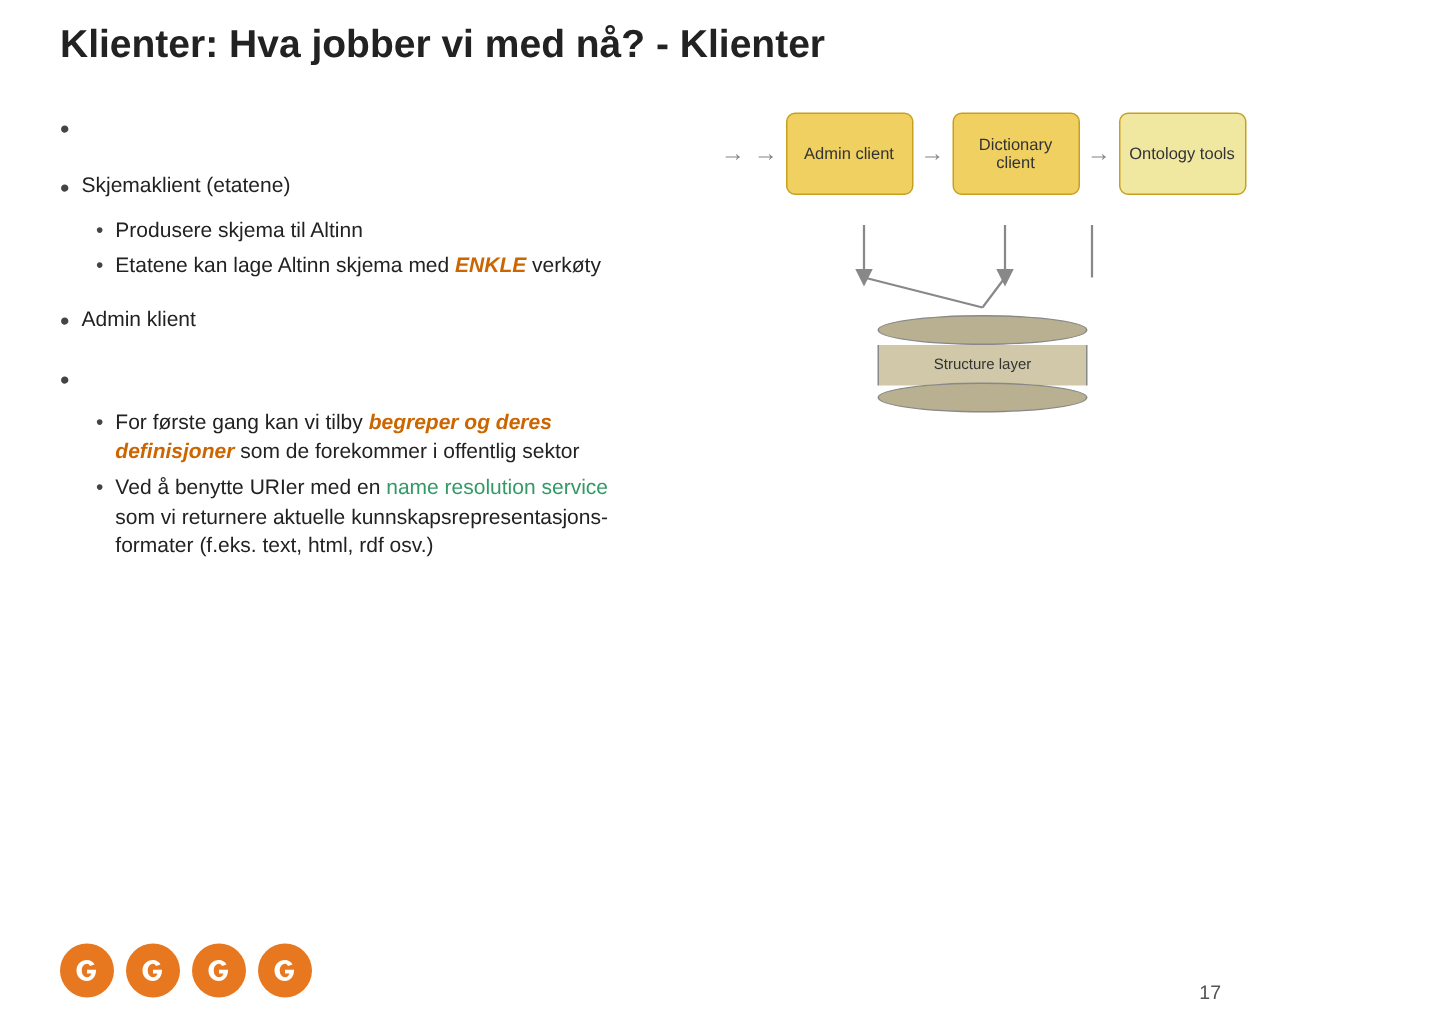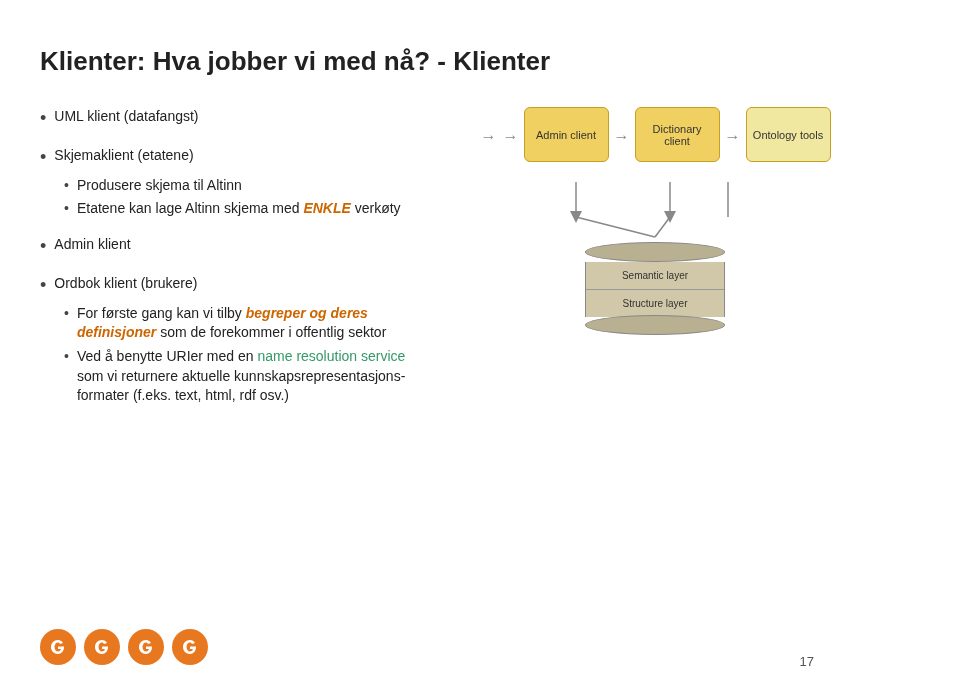--- a/index.html
+++ b/index.html
@@ -9,21 +9,21 @@
       font-size: 14px;
       color: #222;
       width: 960px;
       min-height: 689px;
       position: relative;
     }
 
     .page {
       width: 854px;
       min-height: 689px;
-      padding: 46px 40px 40px 40px;
+      padding: 14px 40px 40px 40px;
       position: relative;
     }
 
     .title {
       font-size: 26px;
       font-weight: bold;
       color: #222;
       margin-bottom: 30px;
     }
 
@@ -231,21 +231,20 @@
 
   <h1 class="title">Klienter: Hva jobber vi med nå? - Klienter</h1>
 
   <div class="content-area">
 
     <div class="left-panel">
 
       <div class="bullet-section">
         <div class="bullet-main">
           <span class="bullet-dot">•</span>
-          <span class="bullet-text">UML klient (datafangst)</span>
         </div>
       </div>
 
       <div class="bullet-section">
         <div class="bullet-main">
           <span class="bullet-dot">•</span>
           <span class="bullet-text">Skjemaklient (etatene)</span>
         </div>
         <div class="sub-bullets">
           <div class="sub-bullet">
@@ -262,21 +261,20 @@
       <div class="bullet-section">
         <div class="bullet-main">
           <span class="bullet-dot">•</span>
           <span class="bullet-text">Admin klient</span>
         </div>
       </div>
 
       <div class="bullet-section">
         <div class="bullet-main">
           <span class="bullet-dot">•</span>
-          <span class="bullet-text">Ordbok klient (brukere)</span>
         </div>
         <div class="sub-bullets">
           <div class="sub-bullet">
             <span class="sub-dot">•</span>
             <span class="bullet-text">For første gang kan vi tilby <span class="highlight-orange">begreper og deres definisjoner</span> som de forekommer i offentlig sektor</span>
           </div>
           <div class="sub-bullet">
             <span class="sub-dot">•</span>
             <span class="bullet-text">Ved å benytte URIer med en <span class="highlight-green">name resolution service</span> som vi returnere aktuelle kunnskapsrepresentasjons-formater (f.eks. text, html, rdf osv.)</span>
           </div>
@@ -318,23 +316,20 @@
             <path d="M0,0 L0,8 L8,4 z" fill="#888"></path>
           </marker>
         </defs>
       </svg>
 
       <div class="cylinder-area">
         <div class="cylinder">
           <div class="cyl-top"></div>
           <div class="cyl-body">
             <div class="cyl-layer">
-              <span>Semantic layer</span>
-            </div>
-            <div class="cyl-layer">
               <span>Structure layer</span>
             </div>
           </div>
           <div class="cyl-bottom"></div>
         </div>
       </div>
 
     </div>
   </div>
 

